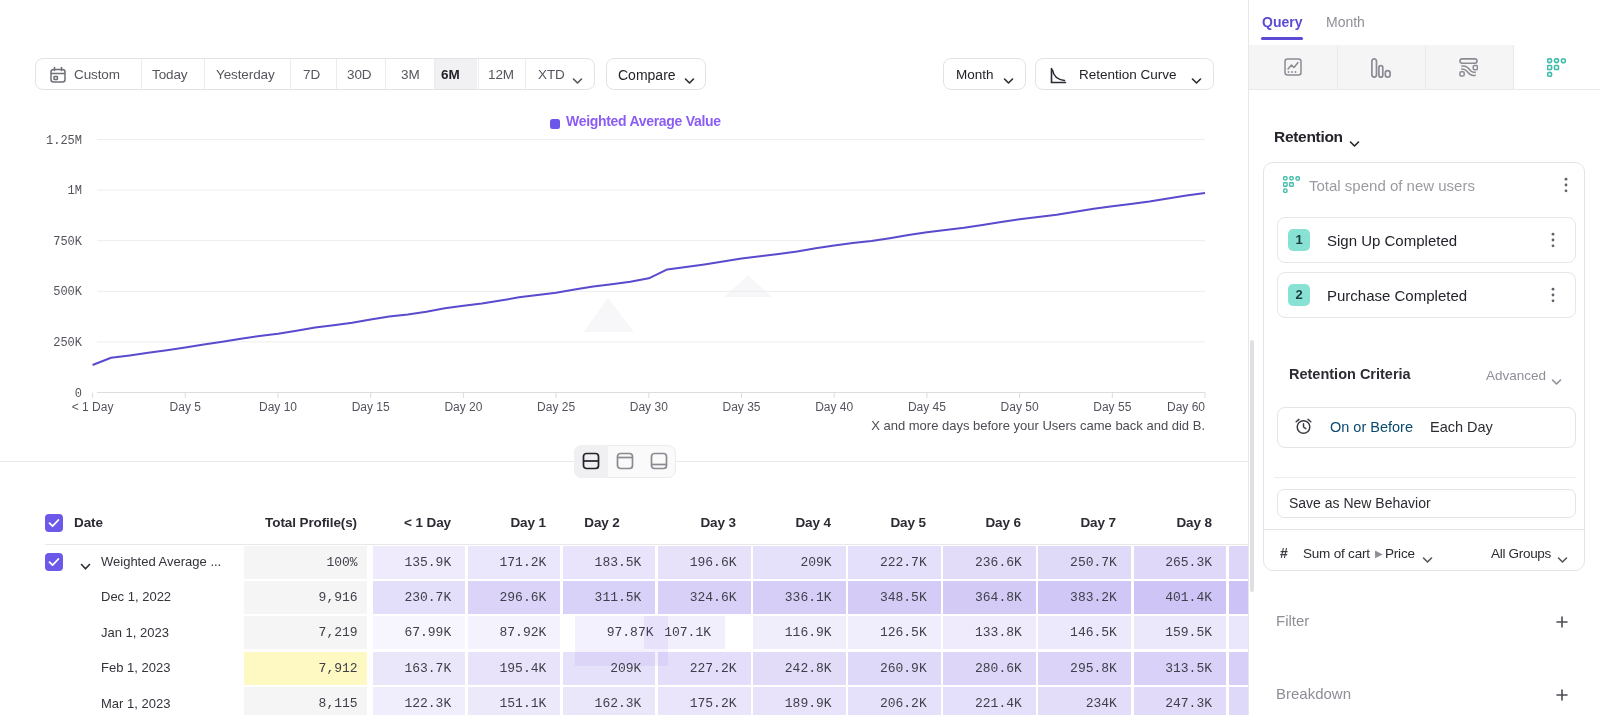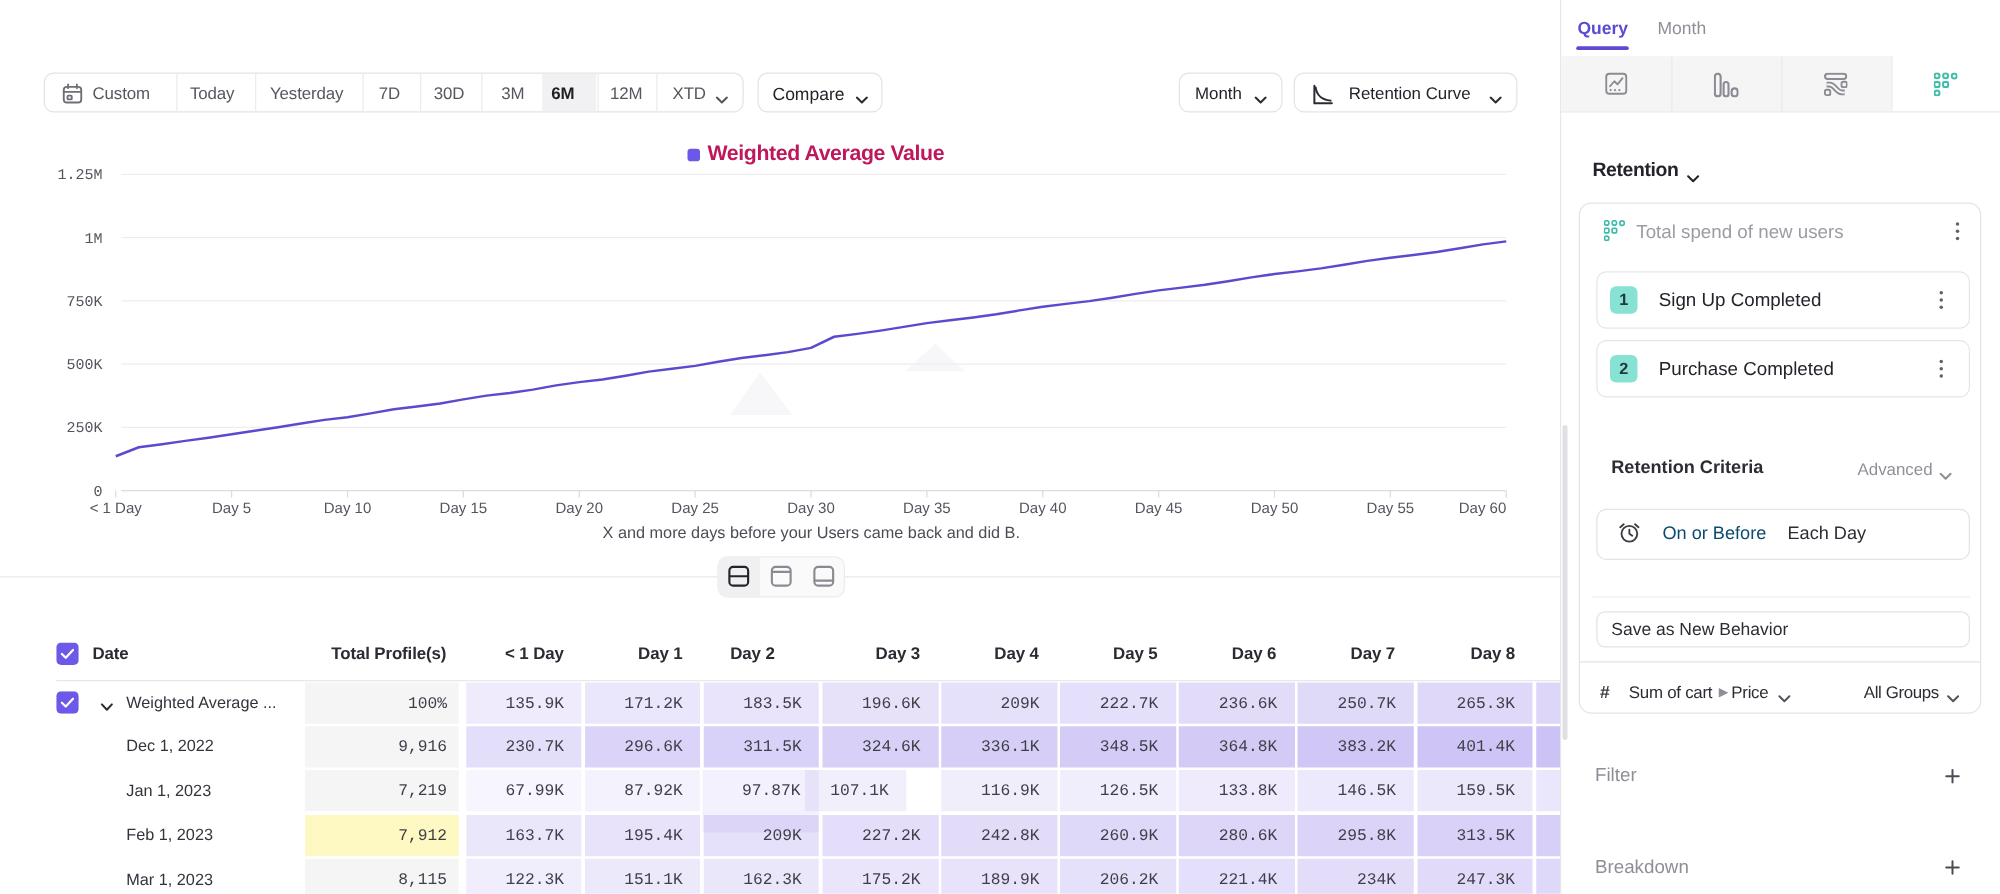--- a/index.html
+++ b/index.html
@@ -98,22 +98,22 @@
 <div class="btn" style="left:1034.6px;top:57.7px;width:179.4px"></div>
 <div style="position:absolute;left:1049px;top:66px"><svg width="19" height="19" viewBox="0 0 19 19" fill="none" stroke="#2b2b33" stroke-width="1.6" stroke-linecap="round">
       <path d="M2.5 2.5 V16.5 H16.5"></path>
       <path d="M3.5 4 C4.5 10.5 8 13.5 15.5 14.5"></path>
     </svg></div>
 <div class="btxt" style="left:1079px;top:67px">Retention Curve</div>
 <div style="position:absolute;left:1191px;top:71px"><svg width="11" height="7" viewBox="0 0 11 7">
       <path d="M1.5 1 L5.5 5 L9.5 1" stroke="#2b2b33" stroke-width="1.6" fill="none" stroke-linecap="round" stroke-linejoin="round"></path>
     </svg></div>
 <div style="position:absolute;left:550px;top:119px;width:10px;height:10px;border-radius:2.5px;background:#6b57e8"></div>
-<div style="position:absolute;left:566px;top:113px;font-size:17px;font-weight:700;letter-spacing:-0.3px;color:#be185d">Weighted Average Value</div>
-<div style="position:absolute;left:93px;top:418px;width:1112px;text-align:center;font-size:13px;color:#4c4c56">X and more days before your Users came back and did B.</div>
+<div style="position:absolute;left:566px;top:113px;font-size:14px;font-weight:700;letter-spacing:-0.3px;color:#8b5cf6">Weighted Average Value</div>
+<div style="position:absolute;left:93px;top:418px;width:1112px;text-align:right;font-size:13px;color:#4c4c56">X and more days before your Users came back and did B.</div>
 <div style="position:absolute;left:0px;top:461px;width:1248px;height:1px;background:#e9e9ec"></div>
 <div style="position:absolute;left:574px;top:444.5px;width:102px;height:33px;background:#fafafa;border:1px solid #ececef;border-radius:8px;box-sizing:border-box"></div>
 <div style="position:absolute;left:574px;top:444.5px;width:34px;height:33px;background:#f0f0f2;border-radius:8px 0 0 8px"></div>
 <div style="position:absolute;left:582px;top:452px"><svg width="18" height="18" viewBox="0 0 18 18" fill="none" stroke="#23232b" stroke-width="1.7">
       <rect x="1.5" y="1.5" width="15" height="15" rx="3"></rect>
       <line x1="1.5" y1="9" x2="16.5" y2="9"></line>
     </svg></div>
 <div style="position:absolute;left:616px;top:452px"><svg width="18" height="18" viewBox="0 0 18 18" fill="none" stroke="#8a8a93" stroke-width="1.7">
       <rect x="1.5" y="1.5" width="15" height="15" rx="3"></rect>
       <line x1="1.5" y1="5.5" x2="16.5" y2="5.5"></line>
@@ -166,21 +166,21 @@
 <div class="cell mono" style="left:753.1px;top:580.9px;width:92.5px;height:33px;background:rgba(116,88,228,0.293);line-height:33px">336.1K<span style="width:14px;display:inline-block"></span></div>
 <div class="cell mono" style="left:848.2px;top:580.9px;width:92.5px;height:33px;background:rgba(116,88,228,0.304);line-height:33px">348.5K<span style="width:14px;display:inline-block"></span></div>
 <div class="cell mono" style="left:943.3px;top:580.9px;width:92.5px;height:33px;background:rgba(116,88,228,0.318);line-height:33px">364.8K<span style="width:14px;display:inline-block"></span></div>
 <div class="cell mono" style="left:1038.4px;top:580.9px;width:92.5px;height:33px;background:rgba(116,88,228,0.334);line-height:33px">383.2K<span style="width:14px;display:inline-block"></span></div>
 <div class="cell mono" style="left:1133.5px;top:580.9px;width:92.5px;height:33px;background:rgba(116,88,228,0.350);line-height:33px">401.4K<span style="width:14px;display:inline-block"></span></div>
 <div class="cell" style="left:1229px;top:580.9px;width:19px;height:33px;background:rgba(116,88,228,0.366)"></div>
 <div class="td-name" style="left:101px;top:624.8px">Jan 1, 2023</div>
 <div class="cell mono" style="left:244px;top:616.3px;width:122.6px;height:33px;background:#f5f5f6;line-height:33px">7,219<span style="width:9px;display:inline-block"></span></div>
 <div class="cell mono" style="left:372.7px;top:616.3px;width:92.5px;height:33px;background:rgba(116,88,228,0.059);line-height:33px">67.99K<span style="width:14px;display:inline-block"></span></div>
 <div class="cell mono" style="left:467.8px;top:616.3px;width:92.5px;height:33px;background:rgba(116,88,228,0.077);line-height:33px">87.92K<span style="width:14px;display:inline-block"></span></div>
-<div class="cell mono" style="left:562px;top:616.3px;width:92.5px;height:50px;background:rgba(116,88,228,0.085);line-height:33px">97.87K<span style="width:14px;display:inline-block"></span></div>
+<div class="cell mono" style="left:575px;top:616.3px;width:92.5px;height:50px;background:rgba(116,88,228,0.085);line-height:33px">97.87K<span style="width:14px;display:inline-block"></span></div>
 <div class="cell mono" style="left:644px;top:616.3px;width:81px;height:33px;background:rgba(116,88,228,0.093);line-height:33px">107.1K<span style="width:14px;display:inline-block"></span></div>
 <div class="cell mono" style="left:753.1px;top:616.3px;width:92.5px;height:33px;background:rgba(116,88,228,0.102);line-height:33px">116.9K<span style="width:14px;display:inline-block"></span></div>
 <div class="cell mono" style="left:848.2px;top:616.3px;width:92.5px;height:33px;background:rgba(116,88,228,0.110);line-height:33px">126.5K<span style="width:14px;display:inline-block"></span></div>
 <div class="cell mono" style="left:943.3px;top:616.3px;width:92.5px;height:33px;background:rgba(116,88,228,0.117);line-height:33px">133.8K<span style="width:14px;display:inline-block"></span></div>
 <div class="cell mono" style="left:1038.4px;top:616.3px;width:92.5px;height:33px;background:rgba(116,88,228,0.128);line-height:33px">146.5K<span style="width:14px;display:inline-block"></span></div>
 <div class="cell mono" style="left:1133.5px;top:616.3px;width:92.5px;height:33px;background:rgba(116,88,228,0.139);line-height:33px">159.5K<span style="width:14px;display:inline-block"></span></div>
 <div class="cell" style="left:1229px;top:616.3px;width:19px;height:33px;background:rgba(116,88,228,0.148)"></div>
 <div class="td-name" style="left:101px;top:660.2px">Feb 1, 2023</div>
 <div class="cell mono" style="left:244px;top:651.7px;width:122.6px;height:33px;background:#fef9c3;line-height:33px">7,912<span style="width:9px;display:inline-block"></span></div>
 <div class="cell mono" style="left:372.7px;top:651.7px;width:92.5px;height:33px;background:rgba(116,88,228,0.143);line-height:33px">163.7K<span style="width:14px;display:inline-block"></span></div>

